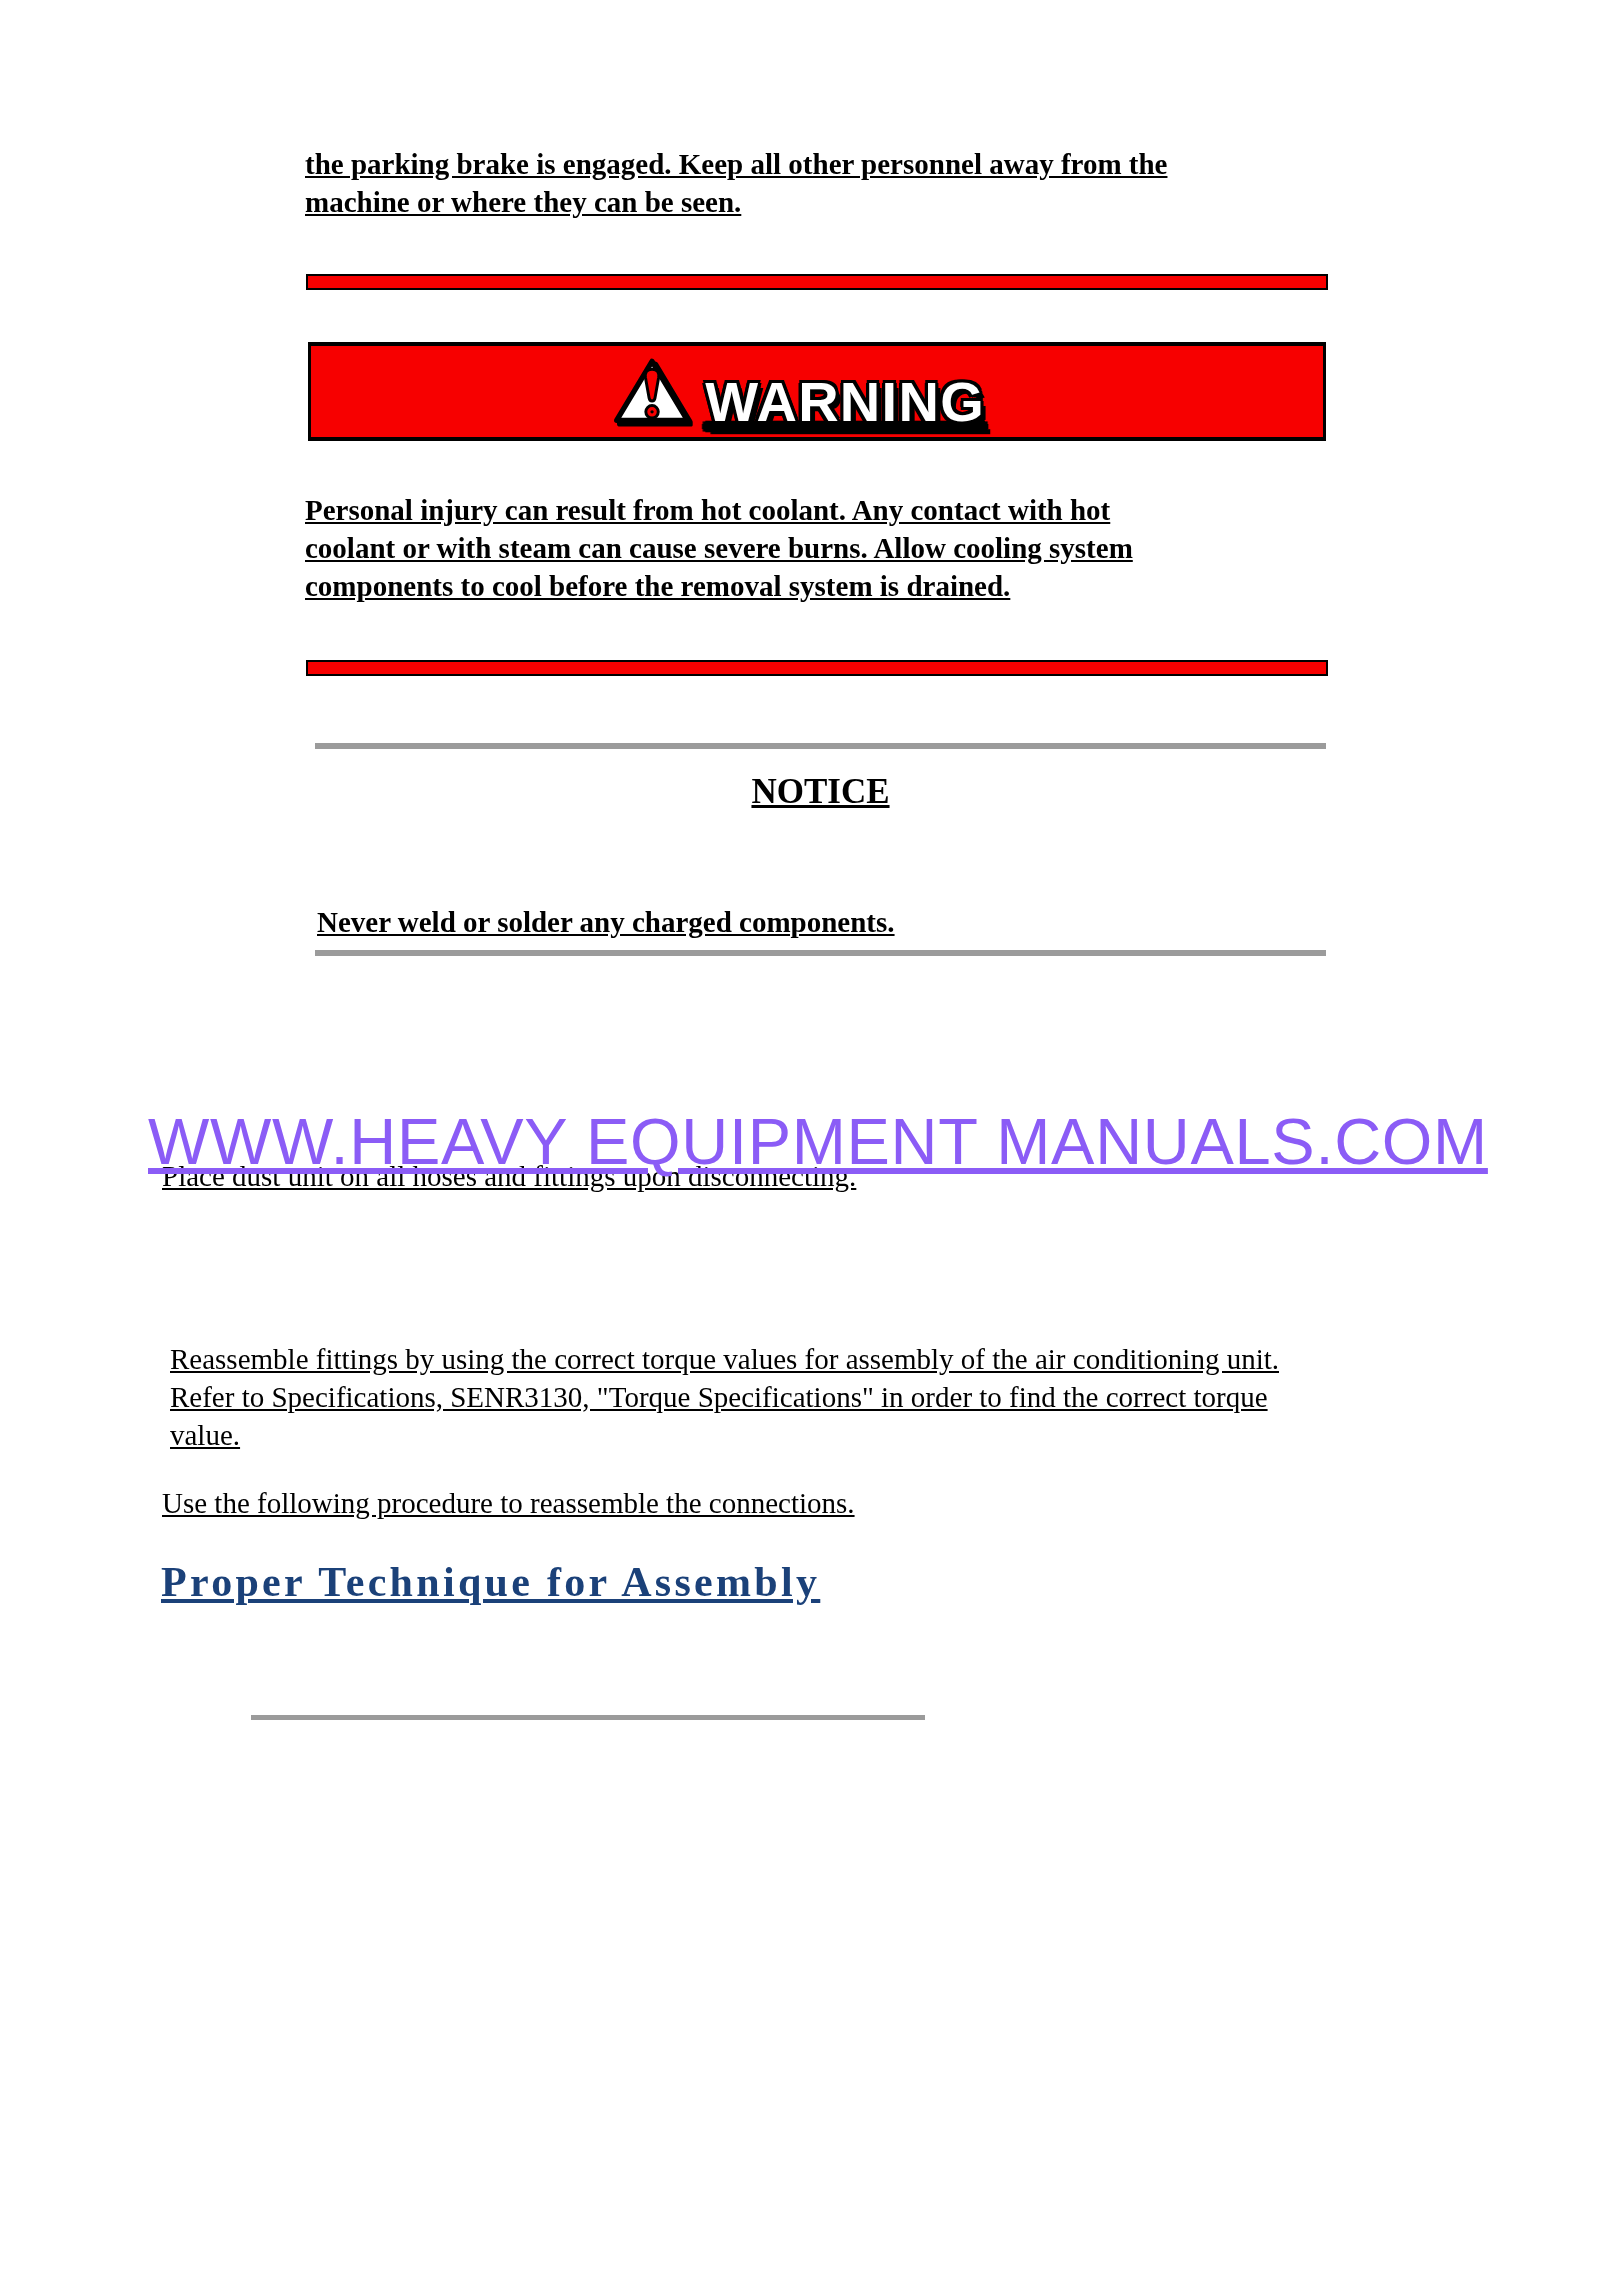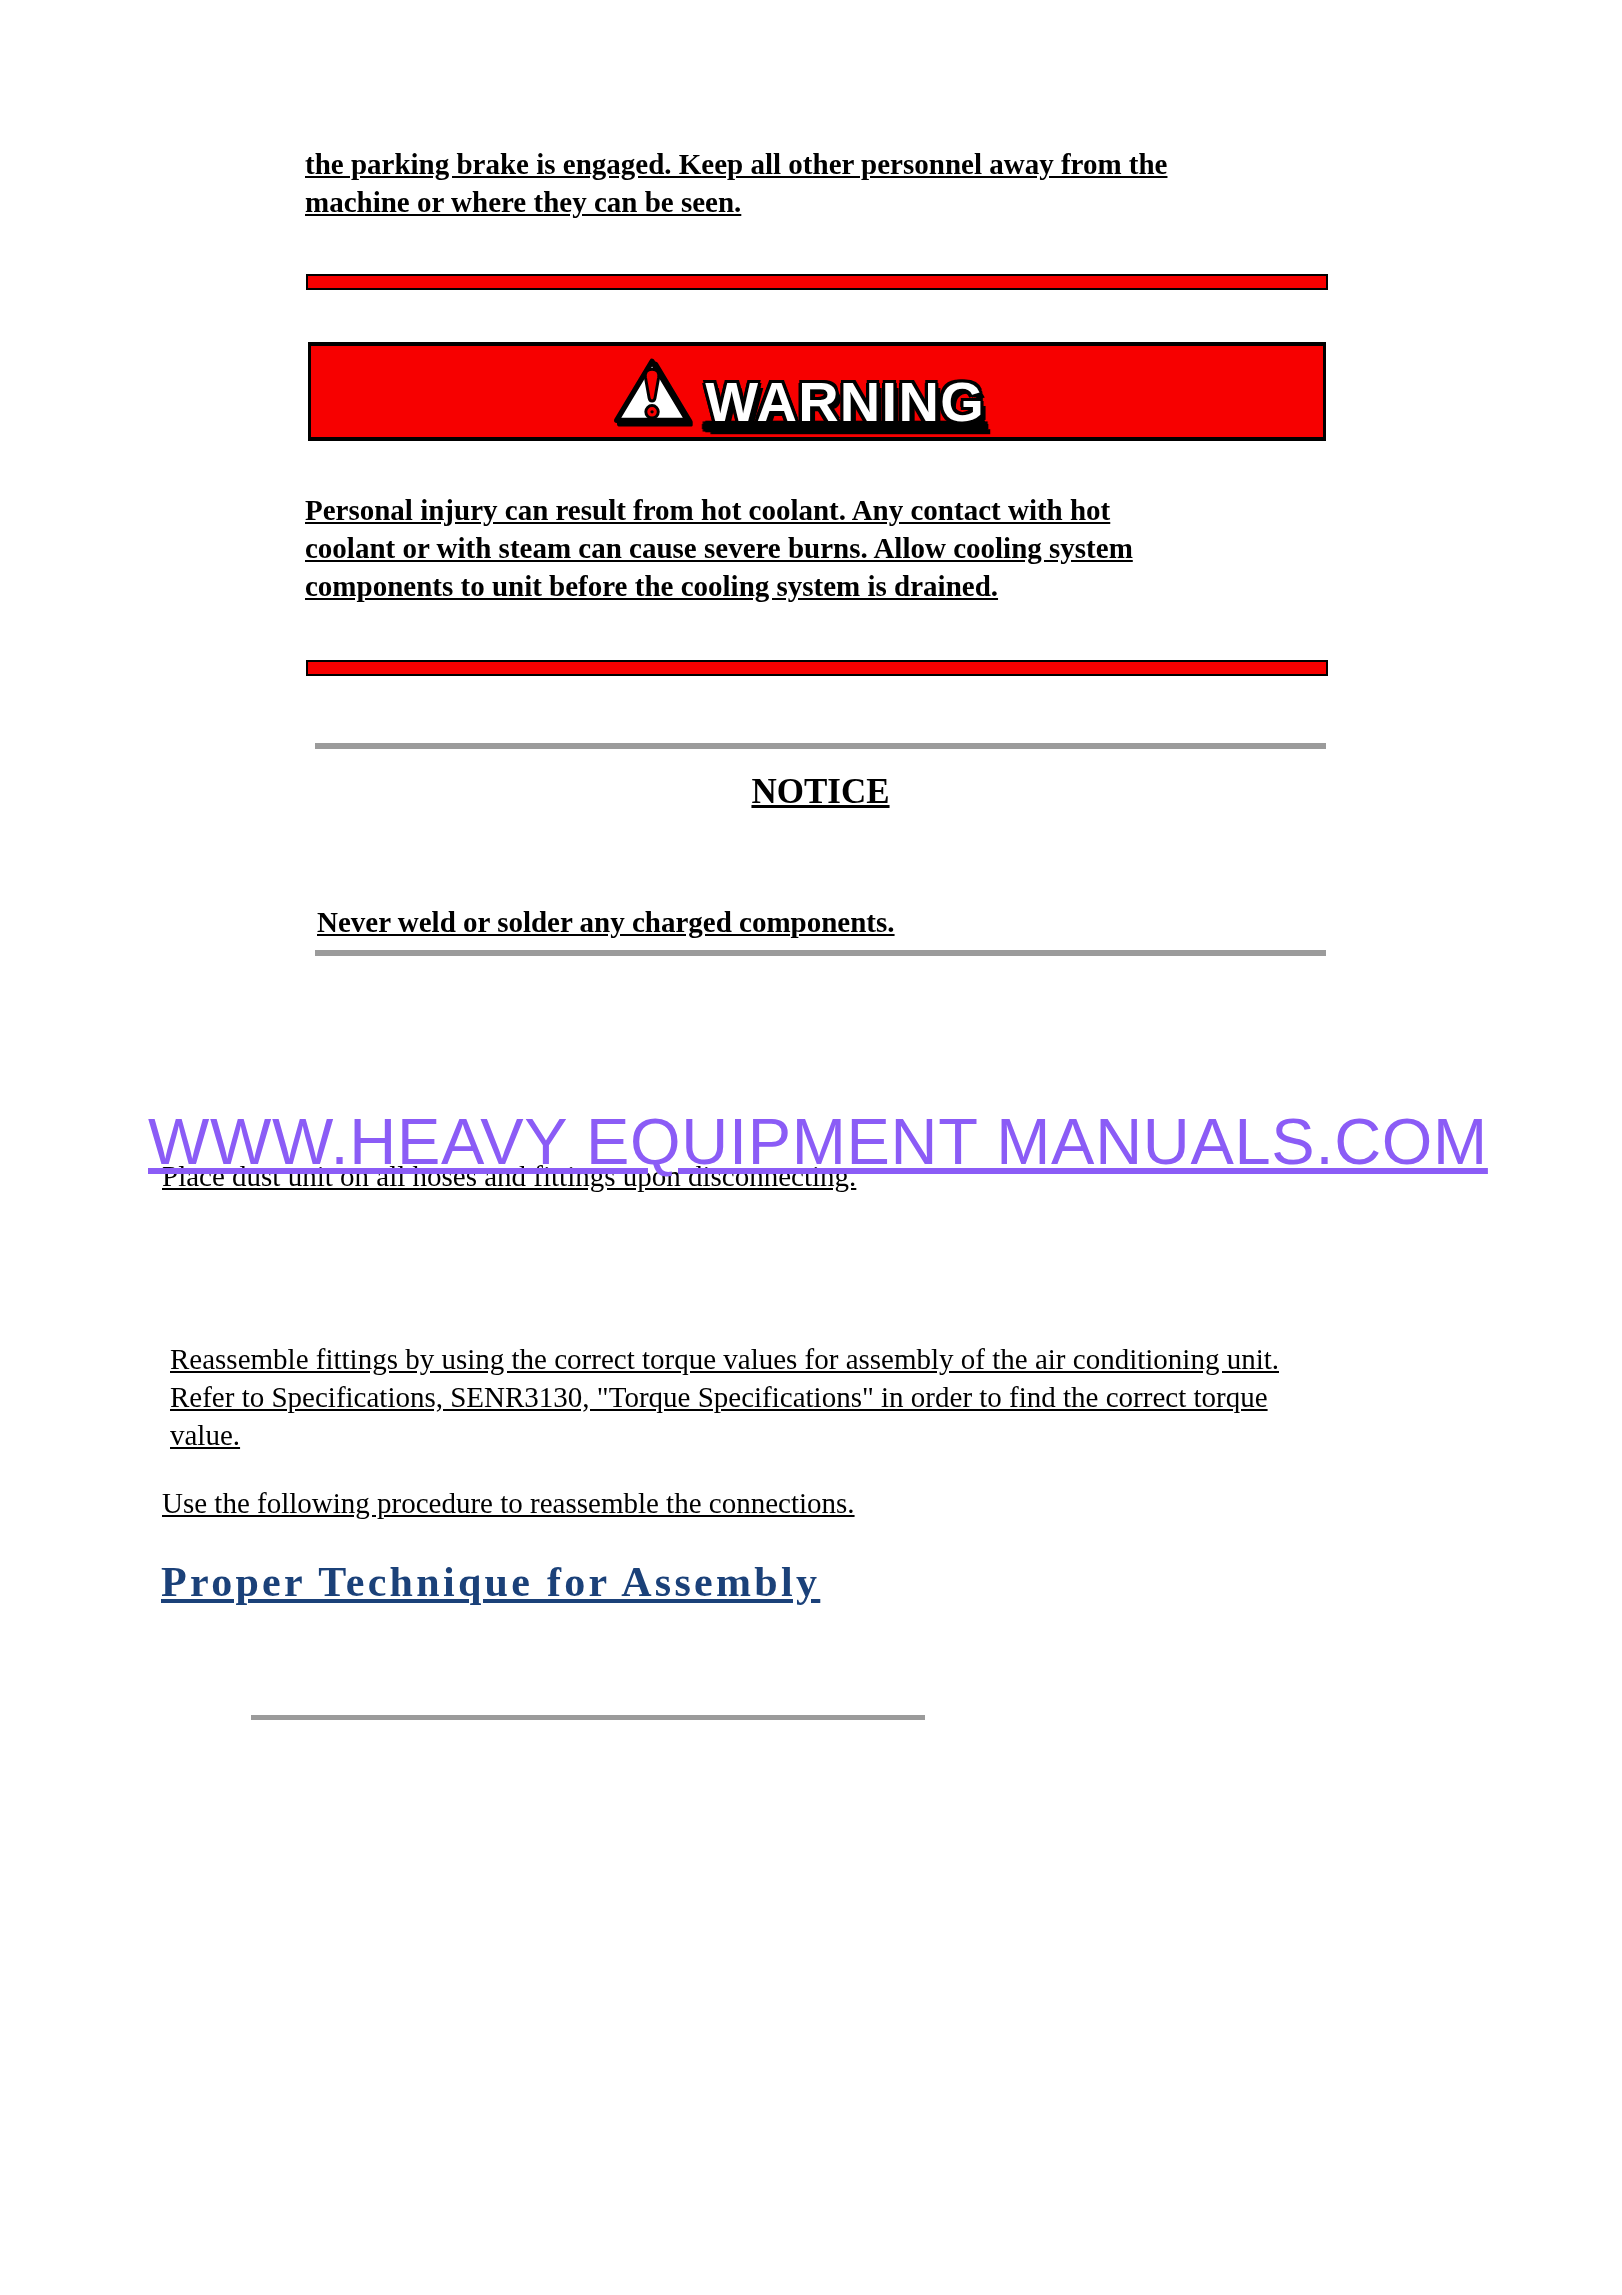--- a/index.html
+++ b/index.html
@@ -135,21 +135,21 @@
 
         <circle cx="60" cy="85" r="9.5" fill="#f70000" stroke="#000000" stroke-width="4.5"></circle>
         <circle cx="60" cy="85" r="2.5" fill="#000000"></circle>
       </svg>
       <span class="warning-word">WARNING</span>
     </div>
   </div>
 
   <p class="abs bold-para" style="left:305px; top:491px; width:1047px;">Personal injury can result from hot coolant. Any contact with hot
 coolant or with steam can cause severe burns. Allow cooling system
-components to unit before the cooling system is drained.</p>
+components to cool before the removal system is drained.</p>
 
   <div class="abs red-bar" style="top:660px;"></div>
 
   <div class="abs gray-line" style="left:315px; top:743px; width:1011px;"></div>
 
   <div class="abs notice-title">NOTICE</div>
 
   <p class="abs bold-para" style="left:317px; top:903px; width:1011px;">Never weld or solder any charged components.</p>
 
   <div class="abs gray-line" style="left:315px; top:950px; width:1011px;"></div>

